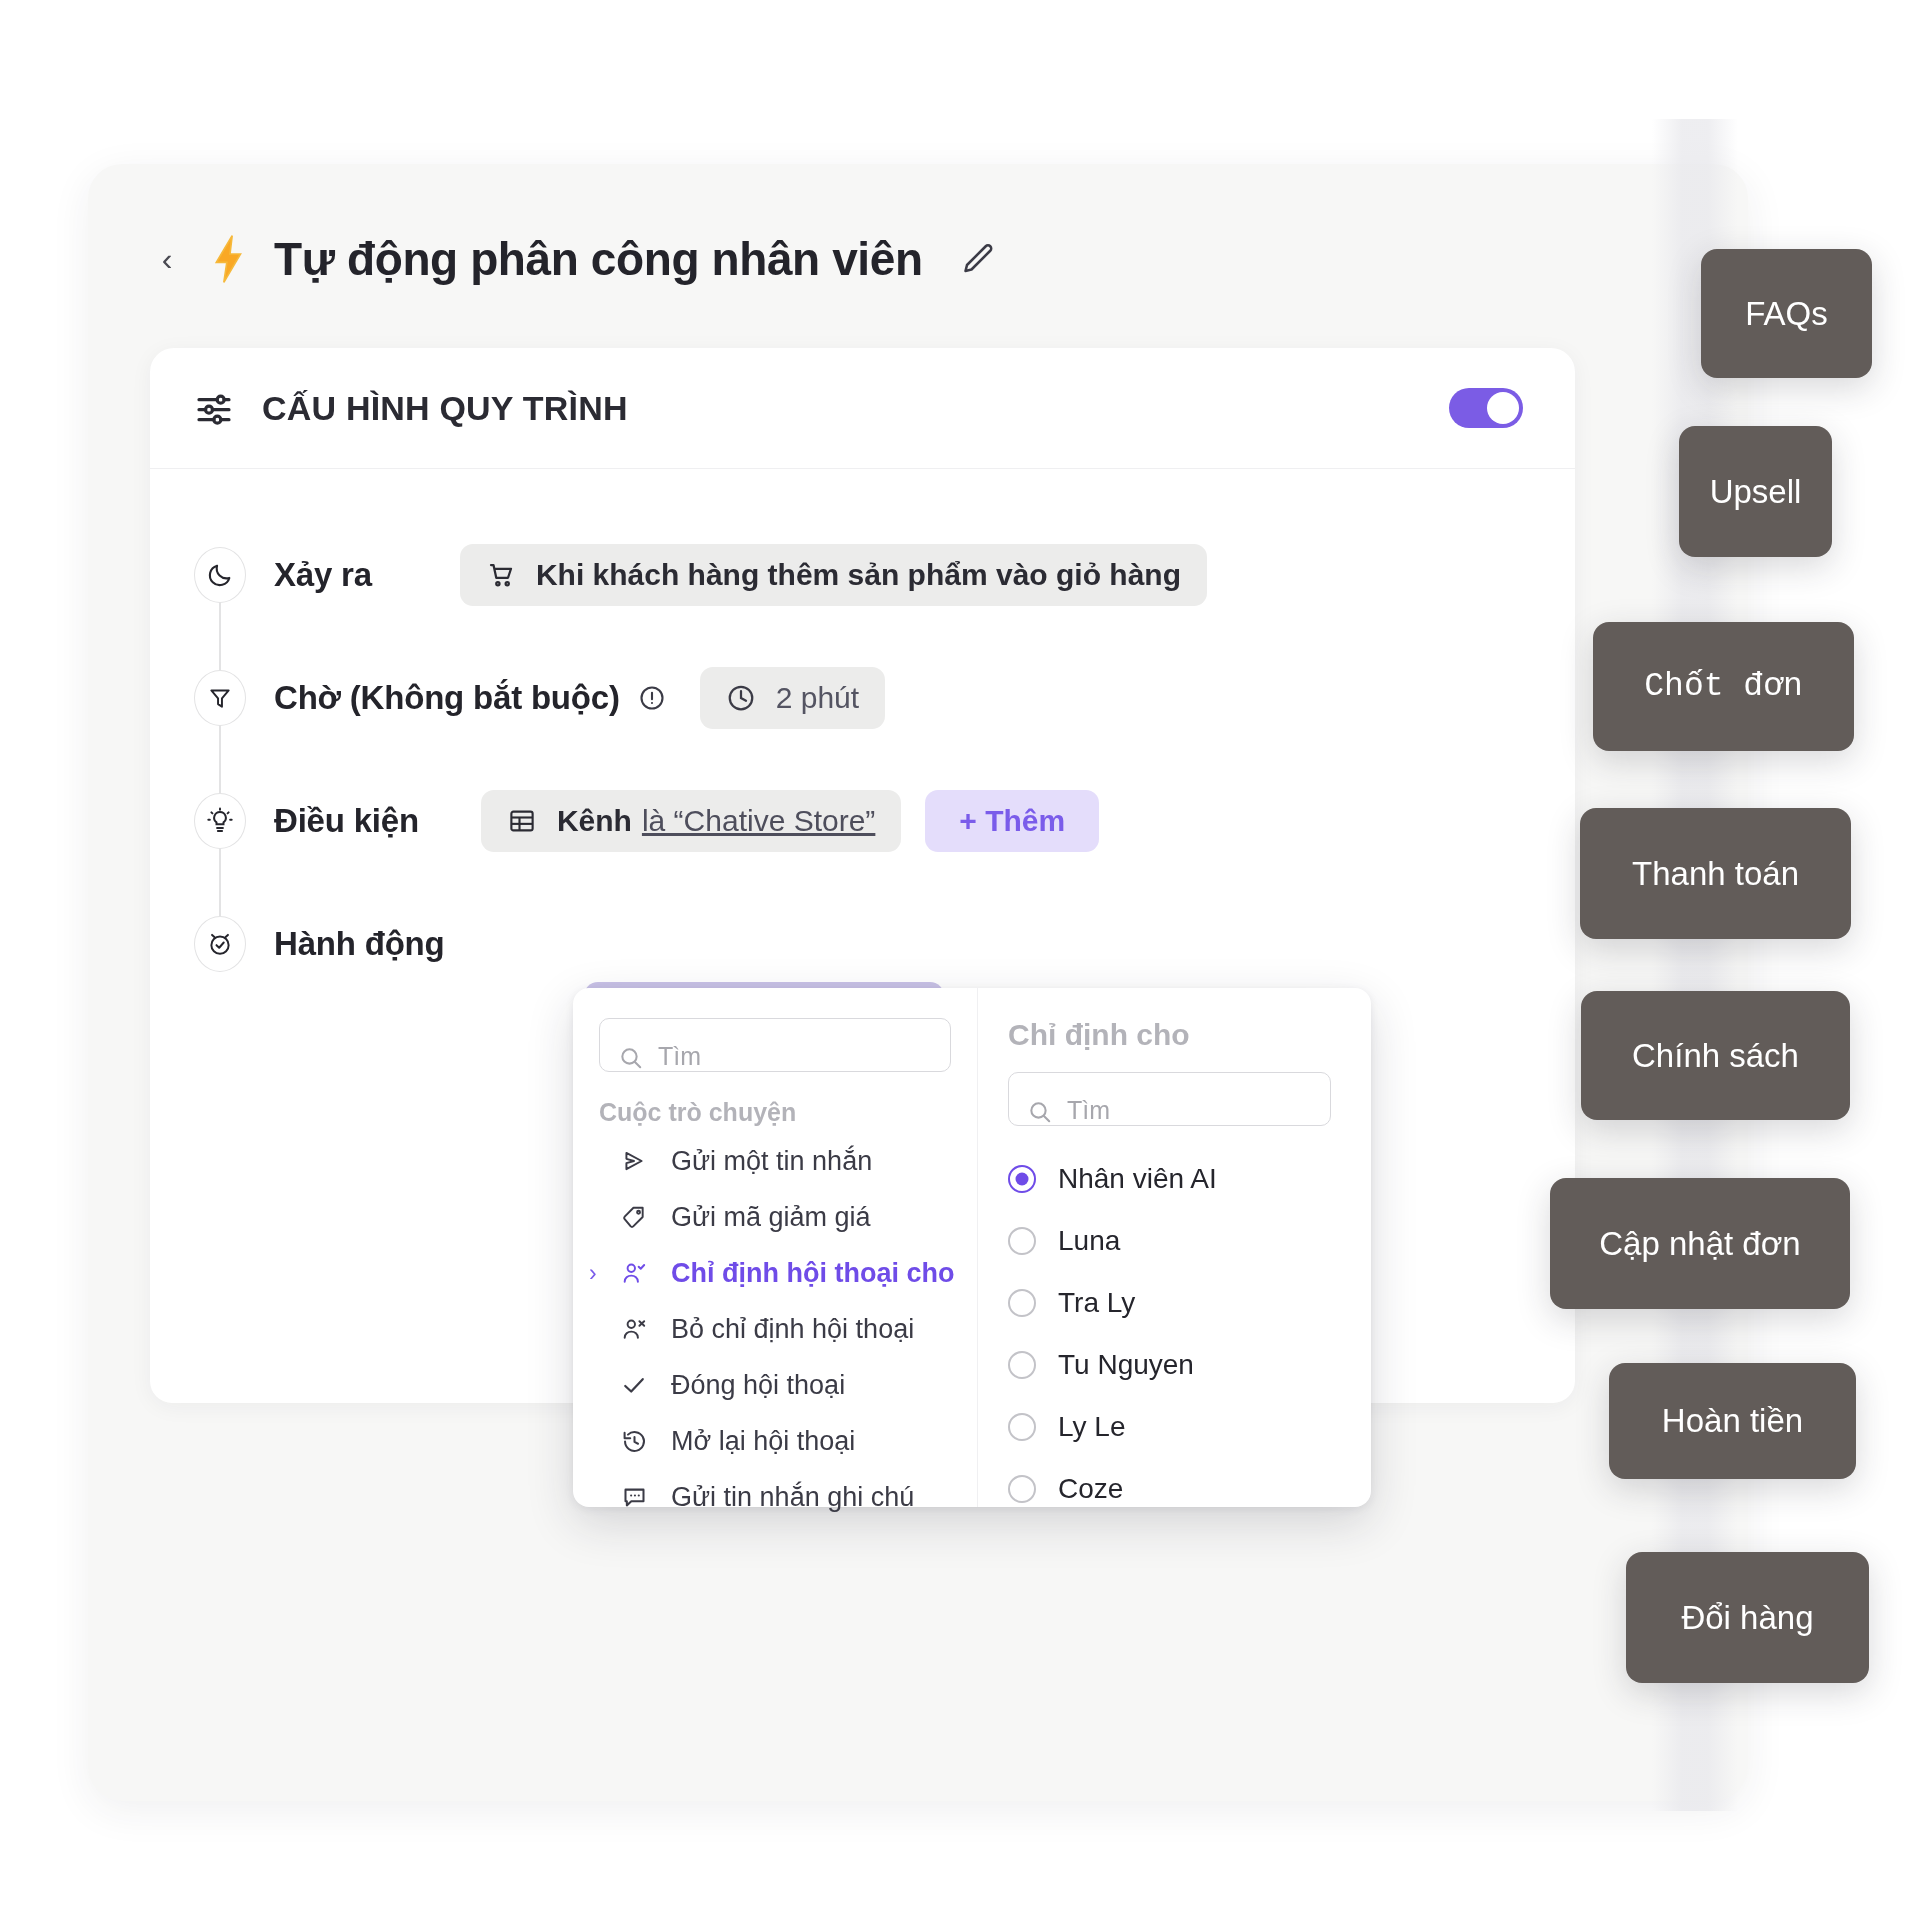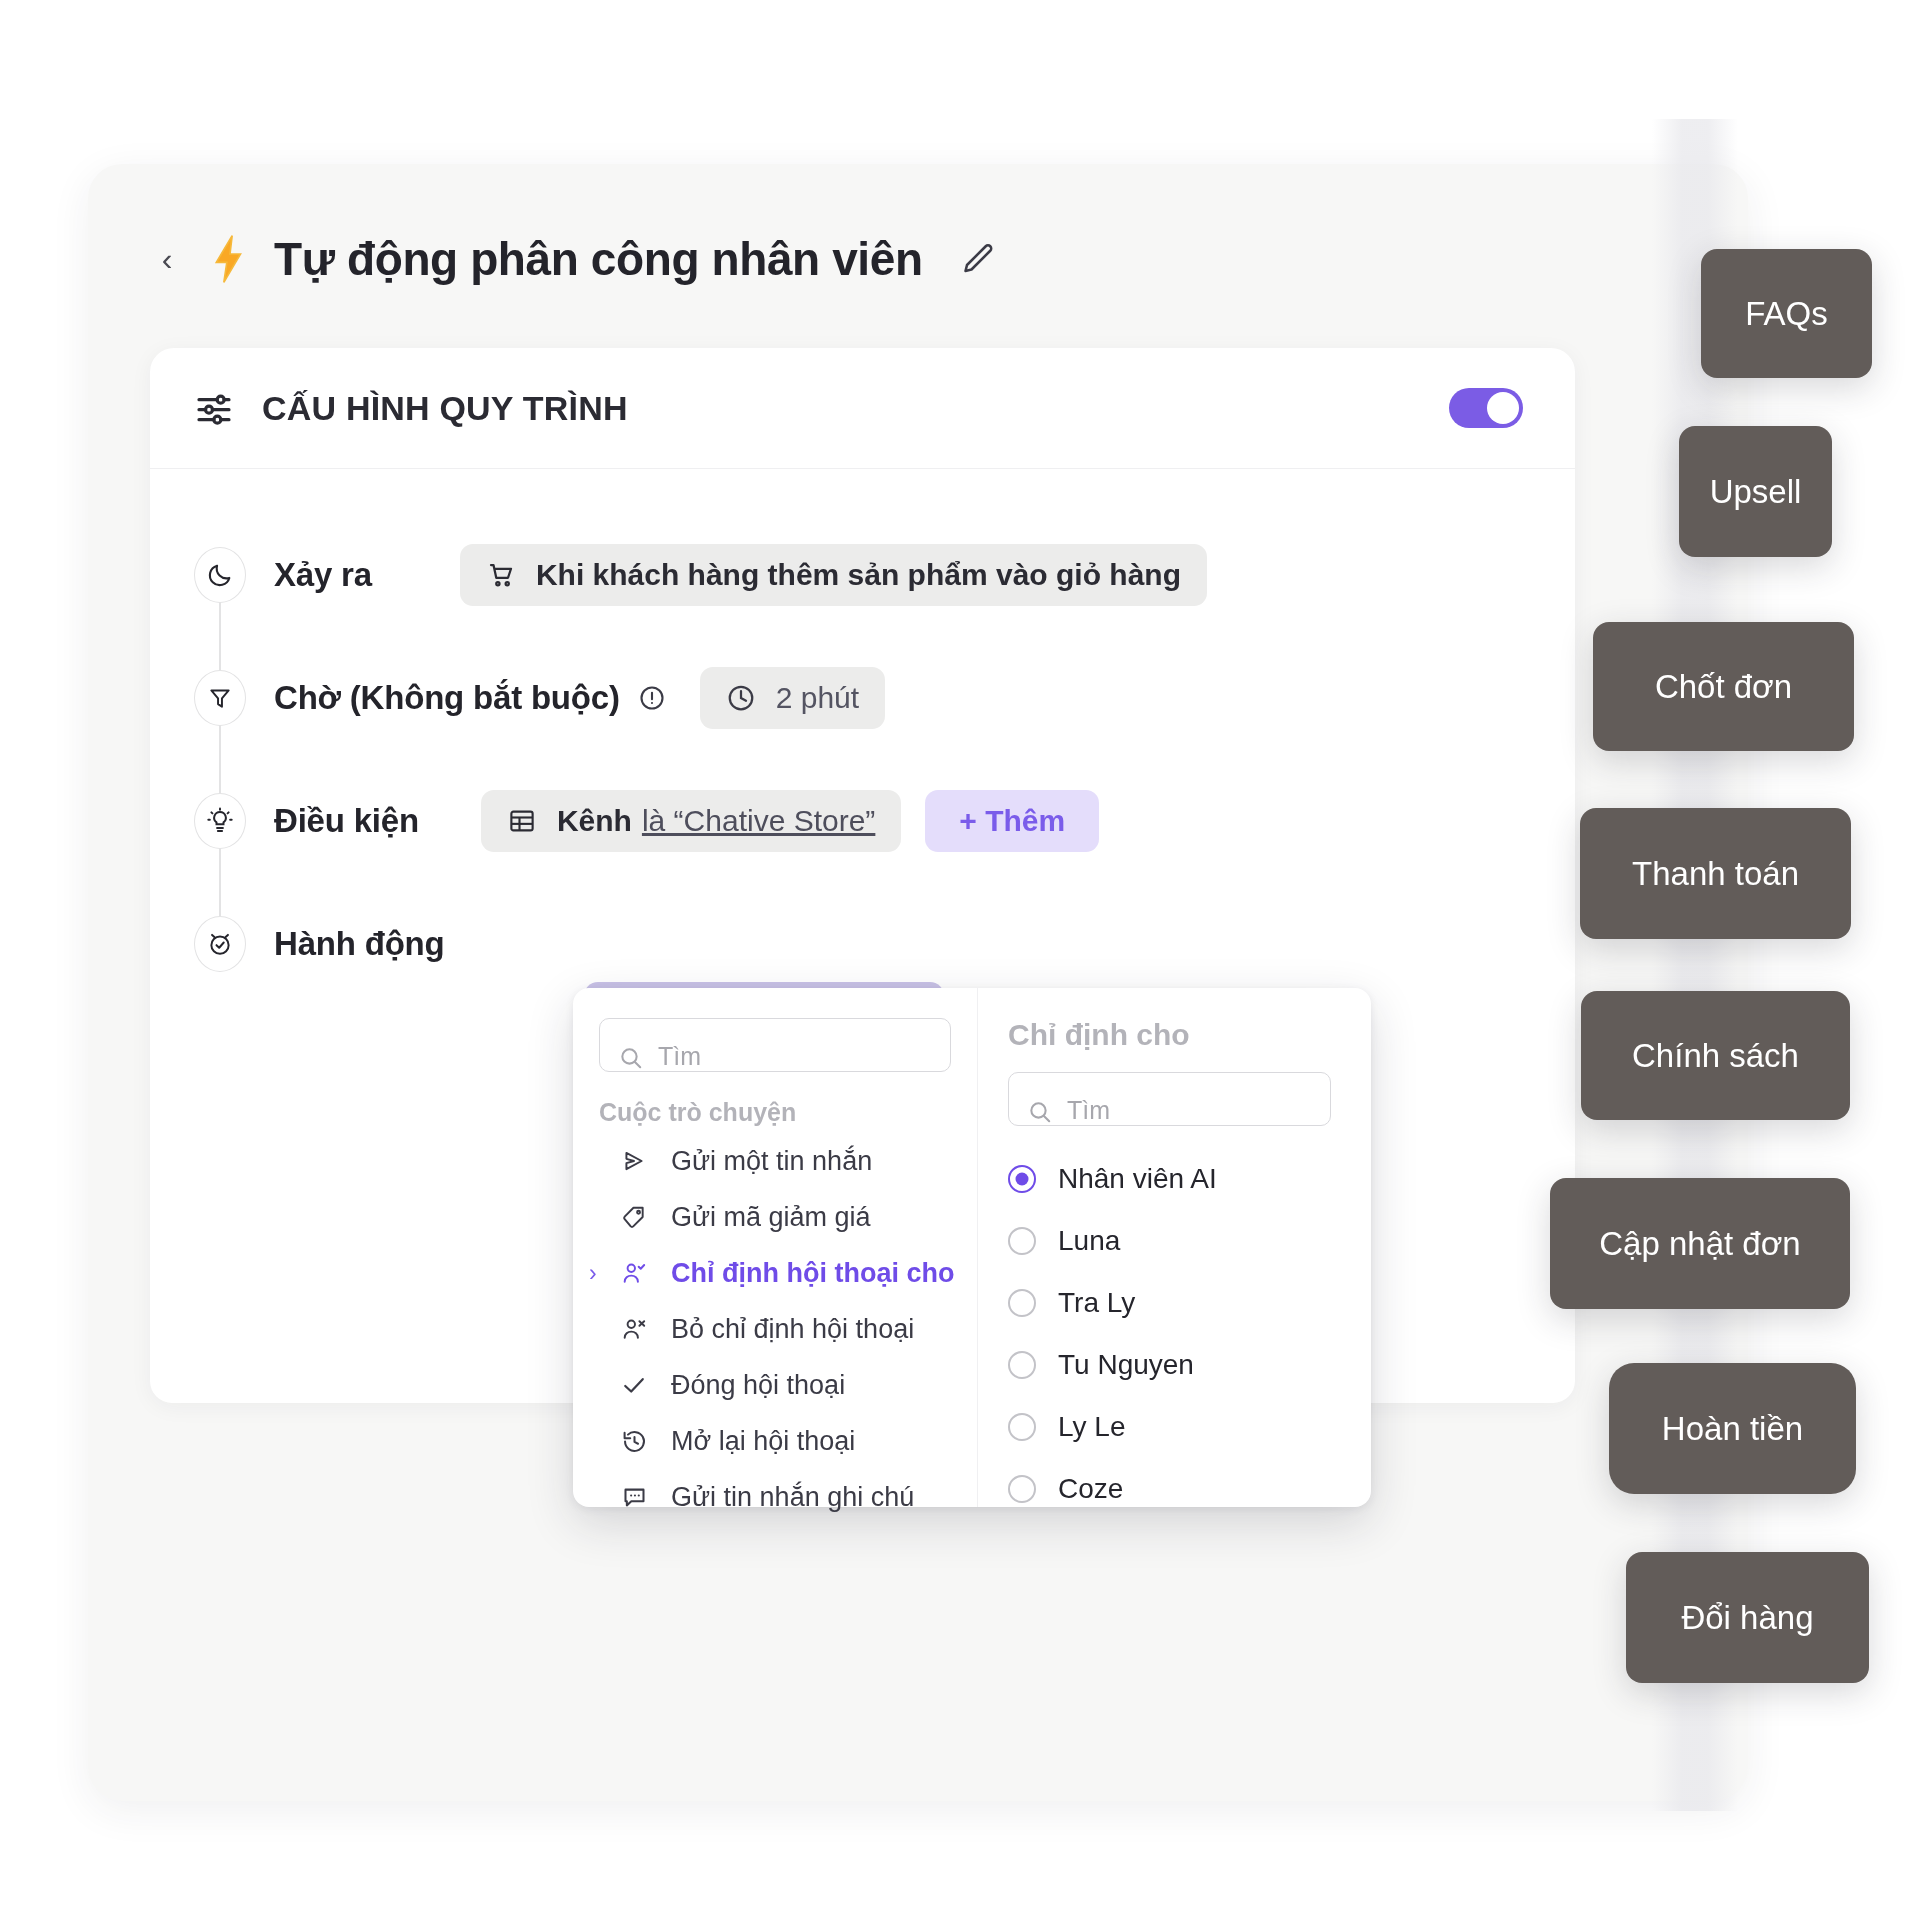--- a/index.html
+++ b/index.html
@@ -512,21 +512,21 @@
             <span class="radio-label">Coze</span>
           </div>
         </div>
       </div>
 
     </div>
   </div>
 
   <div class="tag" style="left:1701px;top:249px;width:171px;height:129px;">FAQs</div>
   <div class="tag" style="left:1679px;top:426px;width:153px;height:131px;">Upsell</div>
-  <div class="tag" style="left:1593px;top:622px;width:261px;height:129px;">Chốt đơn</div>
+  <div class="tag" style="left:1593px;top:622px;width:261px;height:129px;font-family:Liberation Mono, monospace;">Chốt đơn</div>
   <div class="tag" style="left:1580px;top:808px;width:271px;height:131px;">Thanh toán</div>
   <div class="tag" style="left:1581px;top:991px;width:269px;height:129px;">Chính sách</div>
   <div class="tag" style="left:1550px;top:1178px;width:300px;height:131px;">Cập nhật đơn</div>
-  <div class="tag" style="left:1609px;top:1363px;width:247px;height:131px;border-radius:25px;">Hoàn tiền</div>
+  <div class="tag" style="left:1609px;top:1363px;width:247px;height:116px;">Hoàn tiền</div>
   <div class="tag" style="left:1626px;top:1552px;width:243px;height:131px;">Đổi hàng</div>
 
 </div>
 
 
 </body></html>

